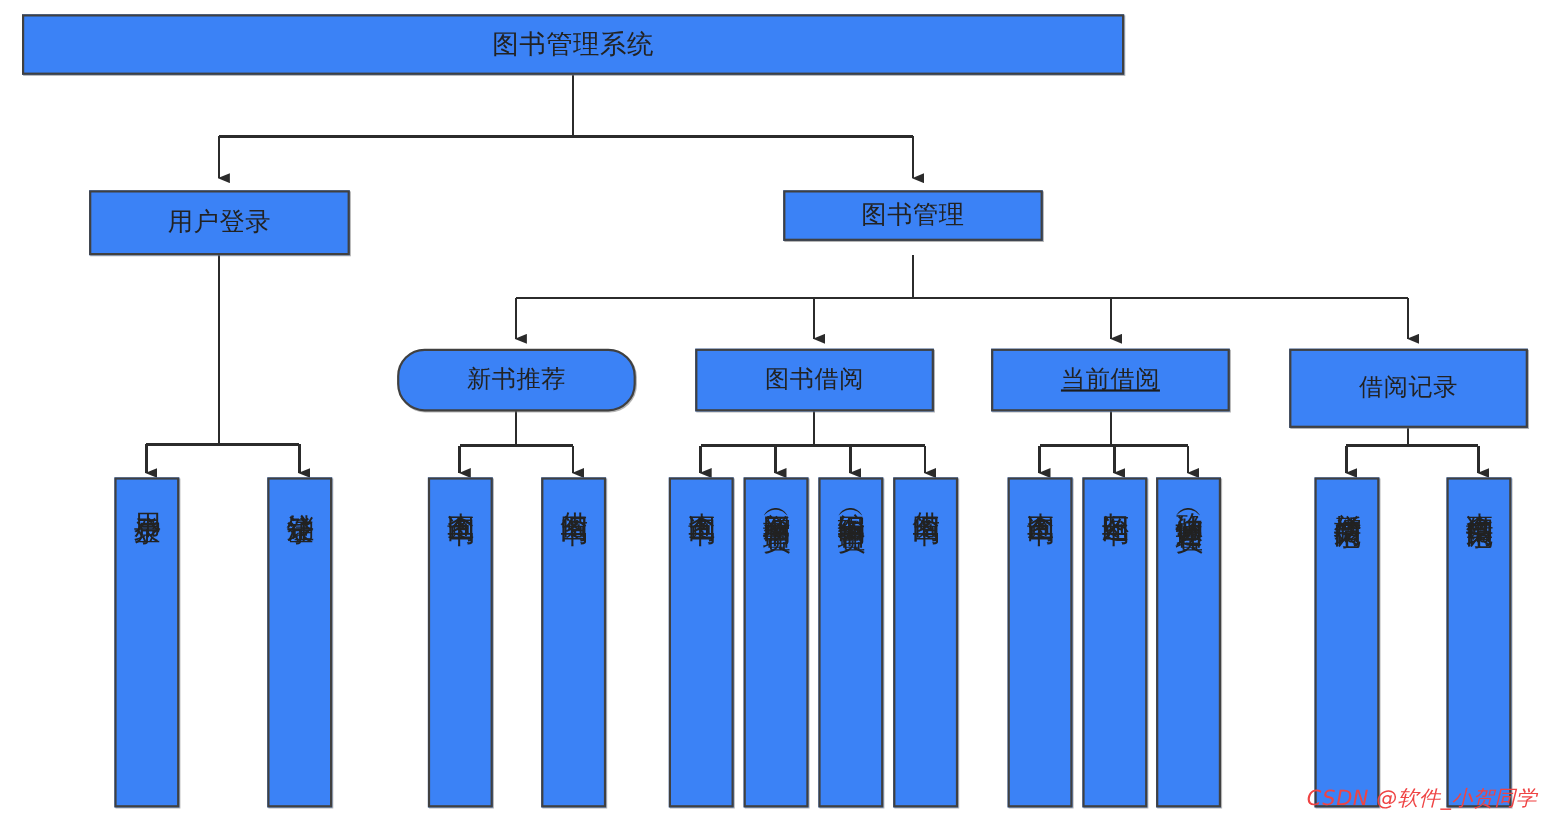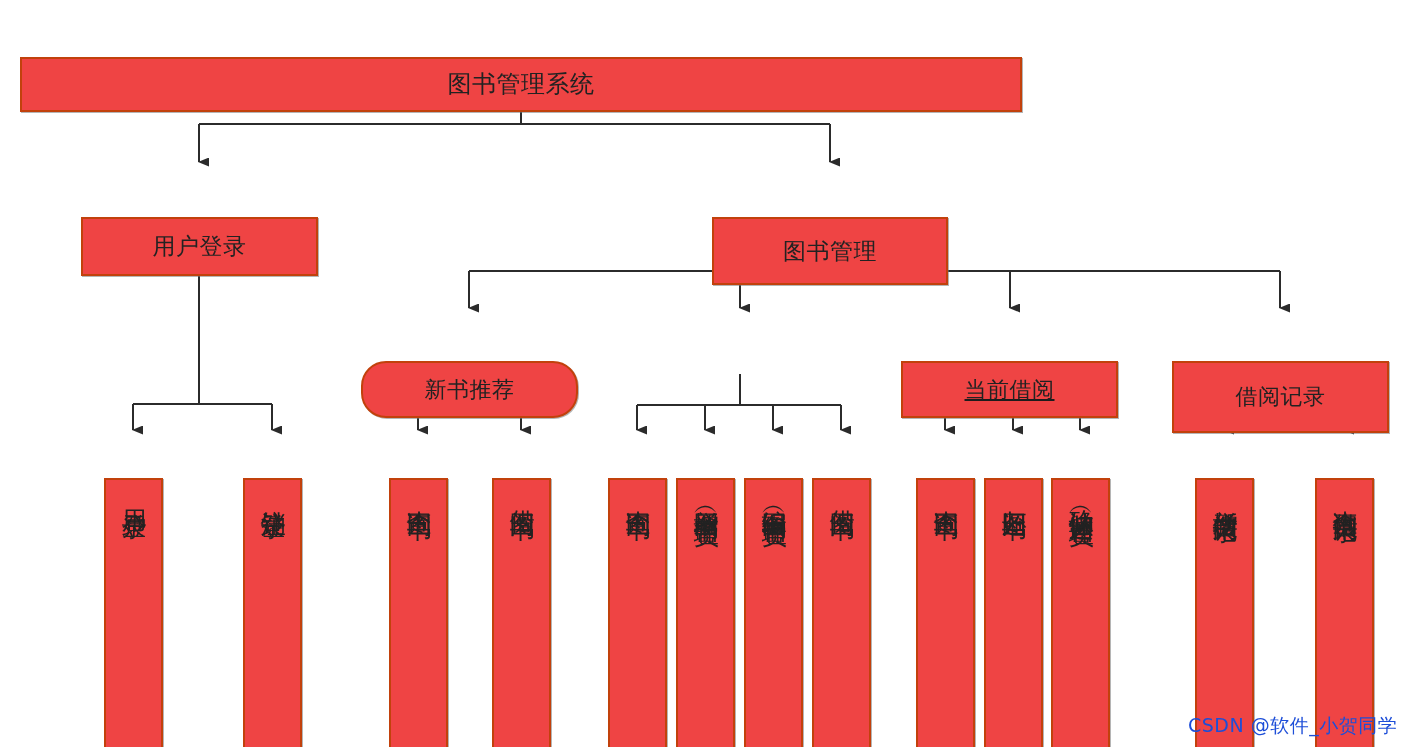--- a/index.html
+++ b/index.html
@@ -22,28 +22,27 @@
     position: absolute;
     left: 0;
     top: 0;
     width: 1405px;
     height: 747px;
     pointer-events: none;
   }
   .node {
     position: absolute;
     box-sizing: border-box;
-    background: #ef4444;
-    border: 2px solid #c2410c;
+    background: #3b82f6;
+    border: 2px solid #404040;
     box-shadow: 1px 1px 0 rgba(120,120,120,0.55);
     display: flex;
     align-items: center;
     justify-content: center;
     color: #1c1c1c;
-    margin-top: 44px;
   }
   .node-label {
     display: block;
     text-align: center;
     color: #222222;
     line-height: 1.24;
     letter-spacing: 0.5px;
   }
   
   .node.horiz .node-label {
@@ -65,24 +64,25 @@
     font-size: 25px;
     line-height: 1.05;
     letter-spacing: 2px;
     max-height: 285px;
   }
   .watermark {
     position: absolute;
     left: 1188px;
     top: 713px;
     font-size: 19px;
-    color: #1d4ed8;
+    color: #ef4444;
     white-space: nowrap;
     font-family: "DejaVu Sans", "Liberation Sans", sans-serif;
     letter-spacing: 0.5px;
+    font-style: italic;
   }
 </style>
 </head>
 <body>
 
 <div id="diagram-root">
 
   <svg id="edge-layer" viewBox="0 0 1405 747" width="1405" height="747" xmlns="http://www.w3.org/2000/svg">
     <defs>
       <marker id="arrowhead" markerWidth="9" markerHeight="11" refX="4.5" refY="10" orient="auto" markerUnits="userSpaceOnUse">
@@ -135,27 +135,30 @@
     </g>
   </svg>
 
   <div class="node horiz level1" style="left:20px; top:13px; width:1002px; height:55px;">
     <span class="node-label">图书管理系统</span>
   </div>
 
   <div class="node horiz level2" style="left:81px; top:173px; width:237px; height:59px;">
     <span class="node-label">用户登录</span>
   </div>
-  <div class="node horiz level2" style="left:712px; top:173px; width:236px; height:68px;">
+  <div class="node horiz level2" style="left:712px; top:173px; width:236px; height:46px;">
     <span class="node-label">图书管理</span>
   </div>
 
   <div class="node horiz level3" style="left:361px; top:317px; width:217px; height:57px;border-radius:25px;">
     <span class="node-label">新书推荐</span>
   </div>
+  <div class="node horiz level3" style="left:632px; top:317px; width:217px; height:57px;">
+    <span class="node-label">图书借阅</span>
+  </div>
   <div class="node horiz level3" style="left:901px; top:317px; width:217px; height:57px;text-decoration:underline;">
     <span class="node-label">当前借阅</span>
   </div>
   <div class="node horiz level3" style="left:1172px; top:317px; width:217px; height:72px;">
     <span class="node-label">借阅记录</span>
   </div>
 
   <div class="node leaf" style="left:104px; top:434px; width:59px; height:300px;">
     <span class="node-label">用户登录</span>
   </div>

